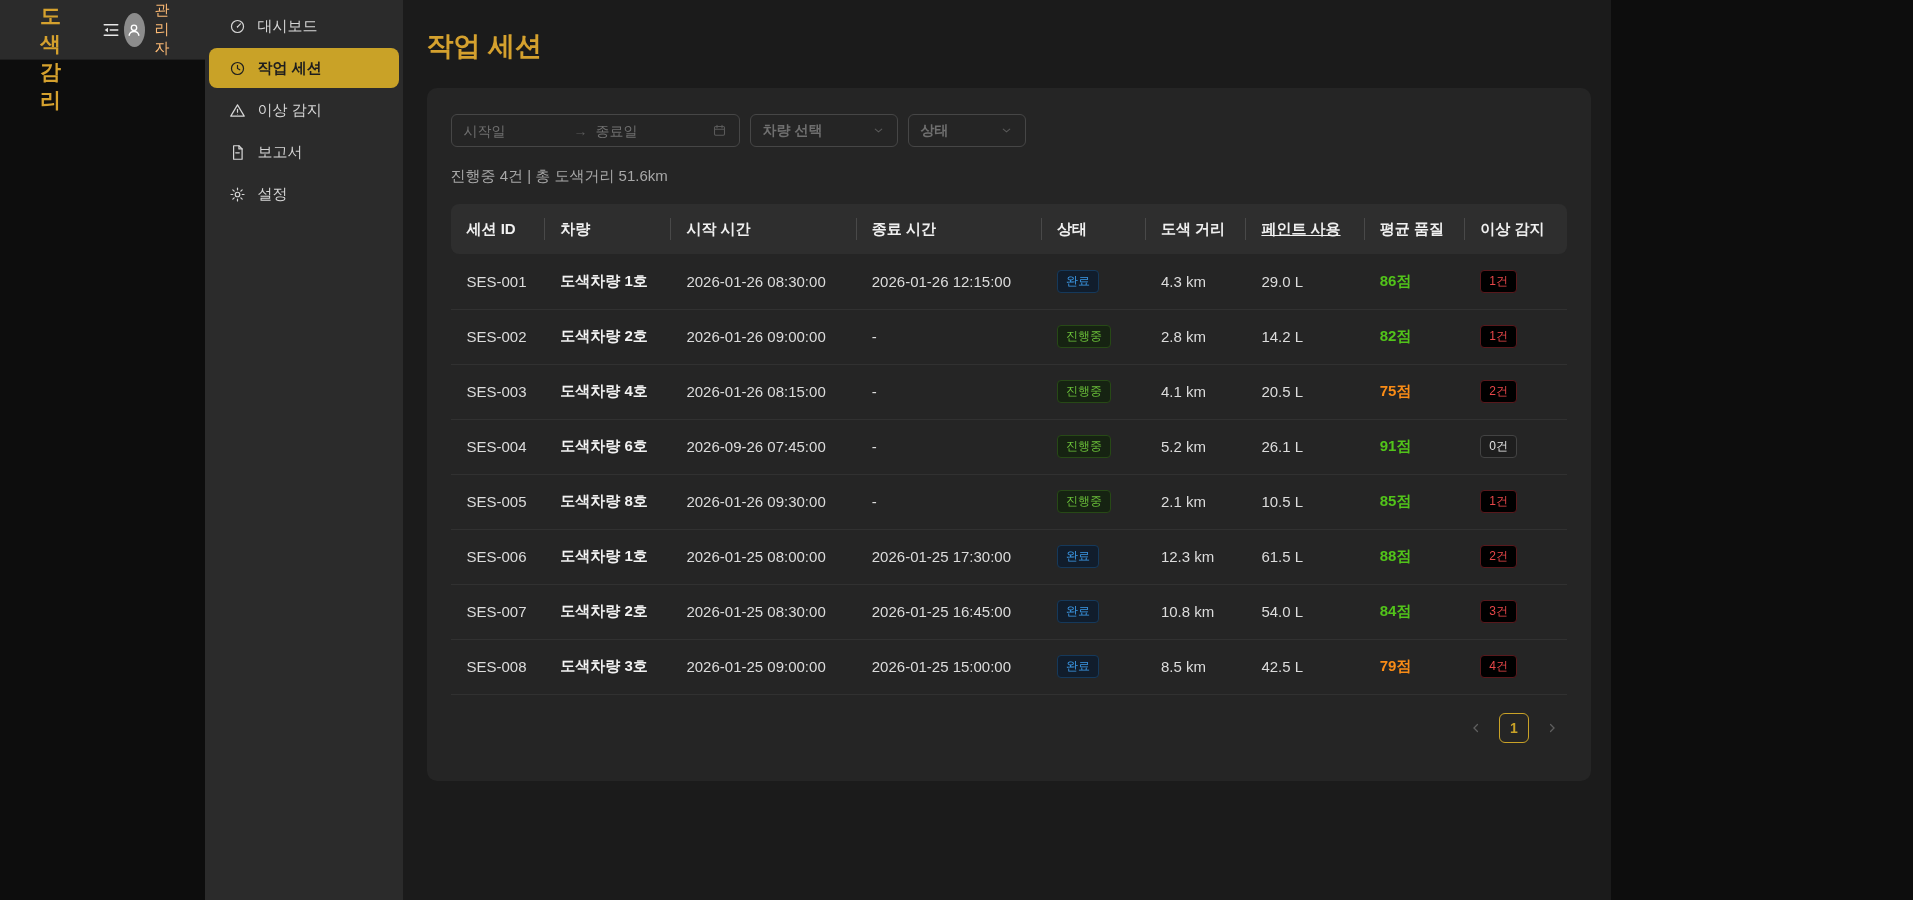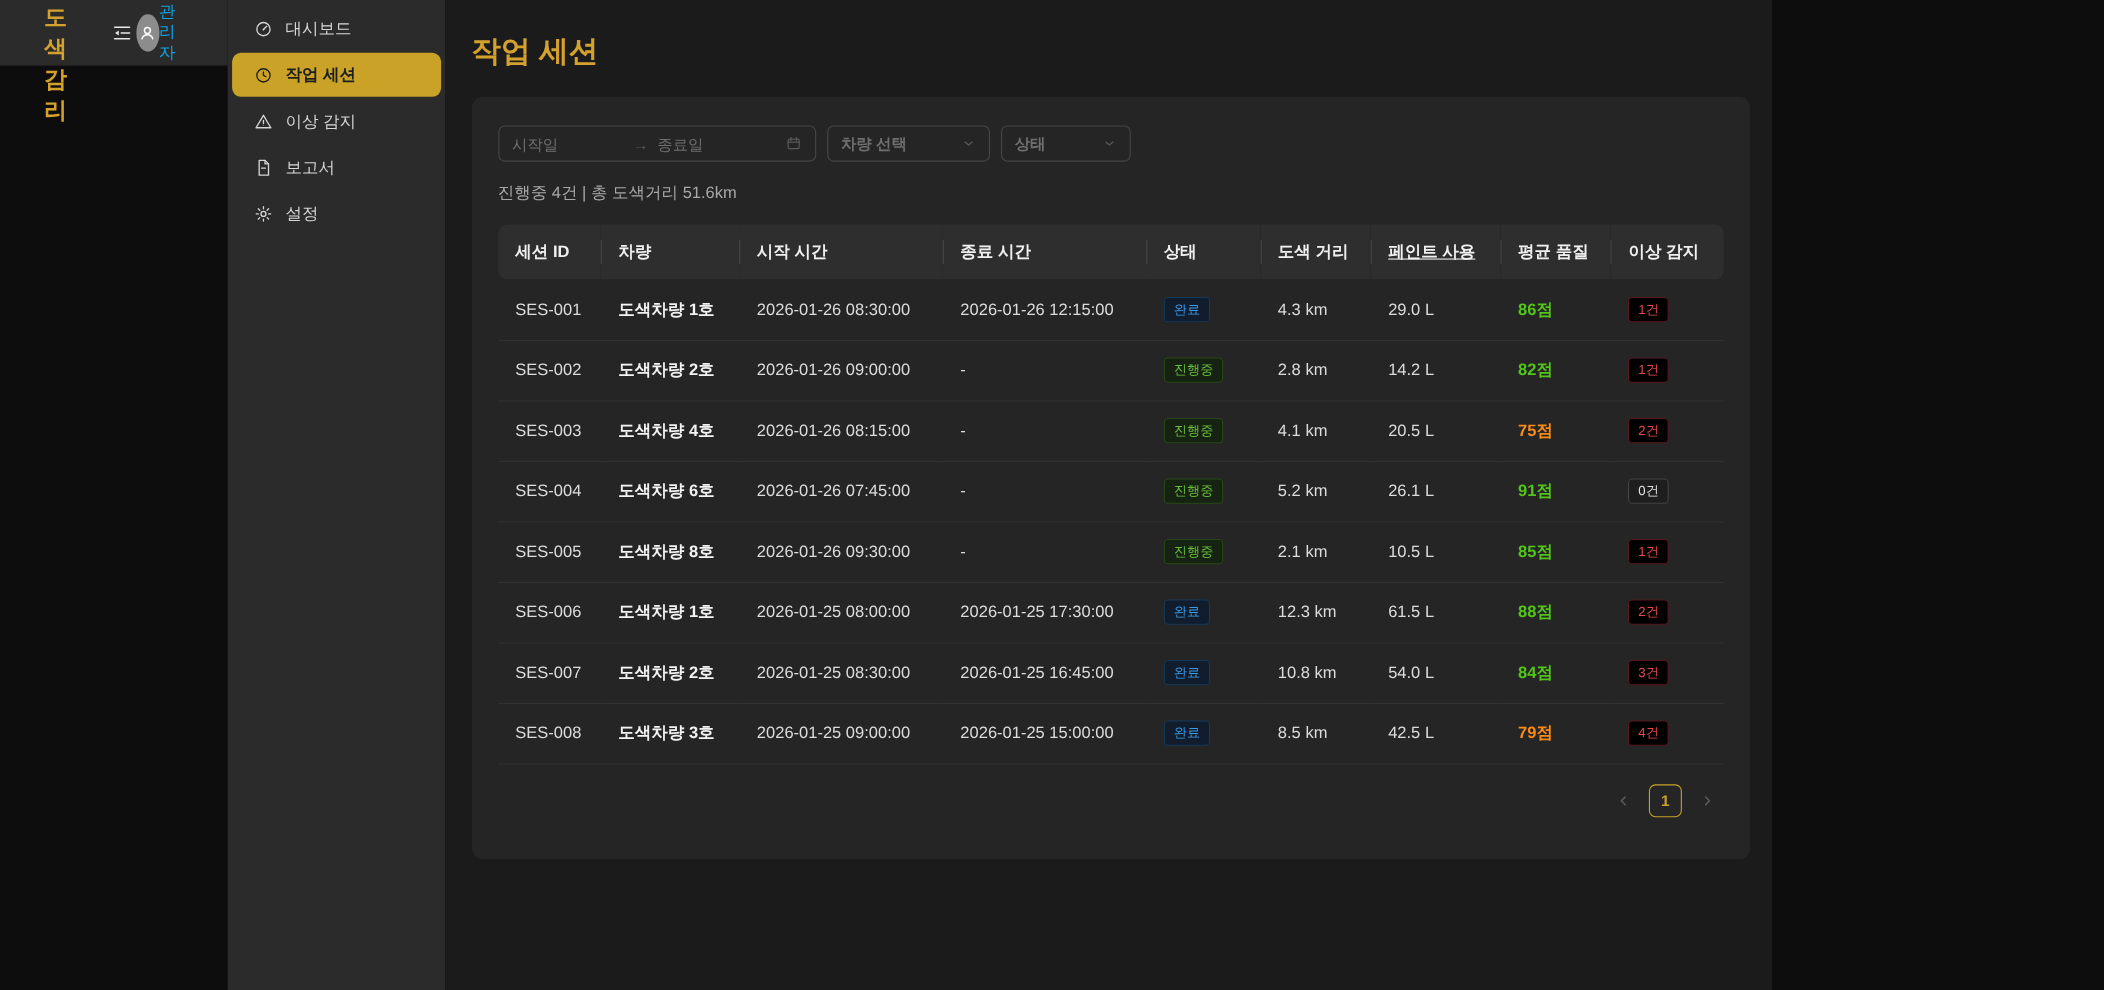--- a/index.html
+++ b/index.html
@@ -15,21 +15,21 @@
   header {
     height: 60px; flex: 0 0 60px; background: #2B2B2B;
     display: flex; align-items: center;
     border-bottom: 1px solid #1F1F1F;
   }
   .brand { color: var(--title, #D5A12E); font-size: 21px; font-weight: 700; margin-left: 40px; letter-spacing: 0.5px; }
   .fold-btn {
     margin-left: 36px; background: none; border: none; padding: 4px; cursor: pointer;
     color: #E8E8E8; display: flex; align-items: center;
   }
-  .user-chip { margin-left: auto; margin-right: 34px; display: flex; align-items: center; color: #0ea5e9; font-size: 15px; cursor: pointer; }
+  .user-chip { margin-left: auto; margin-right: 22px; display: flex; align-items: center; gap: 10px; color: #fdba74; font-size: 15px; cursor: pointer; }
   .avatar {
     width: 34px; height: 34px; border-radius: 50%; background: #8C8C8C;
     display: flex; align-items: center; justify-content: center; color: #FFFFFF;
   }
 
   
   .body-row { flex: 1 1 auto; display: flex; min-height: 0; }
   aside { width: 198px; flex: 0 0 198px; background: #2B2B2B; padding-top: 4px; }
   .nav-item {
     height: 40px; margin: 2px 4px; padding-left: 20px; border-radius: 8px;
@@ -279,21 +279,21 @@
                 <td class="cell-end"><span>-</span></td>
                 <td class="cell-status"><span class="tag tag-active">진행중</span></td>
                 <td class="cell-distance"><span>4.1 km</span></td>
                 <td class="cell-paint"><span>20.5 L</span></td>
                 <td class="cell-quality"><span class="quality q-warn">75점</span></td>
                 <td class="cell-anomaly"><span class="tag tag-alert">2건</span></td>
               </tr>
               <tr>
                 <td class="cell-id"><span>SES-004</span></td>
                 <td class="cell-vehicle"><span>도색차량 6호</span></td>
-                <td class="cell-start"><span>2026-01-26 07:45:00</span></td>
+                <td class="cell-start"><span>2026-09-26 07:45:00</span></td>
                 <td class="cell-end"><span>-</span></td>
                 <td class="cell-status"><span class="tag tag-active">진행중</span></td>
                 <td class="cell-distance"><span>5.2 km</span></td>
                 <td class="cell-paint"><span>26.1 L</span></td>
                 <td class="cell-quality"><span class="quality q-good">91점</span></td>
                 <td class="cell-anomaly"><span class="tag tag-none">0건</span></td>
               </tr>
               <tr>
                 <td class="cell-id"><span>SES-005</span></td>
                 <td class="cell-vehicle"><span>도색차량 8호</span></td>

